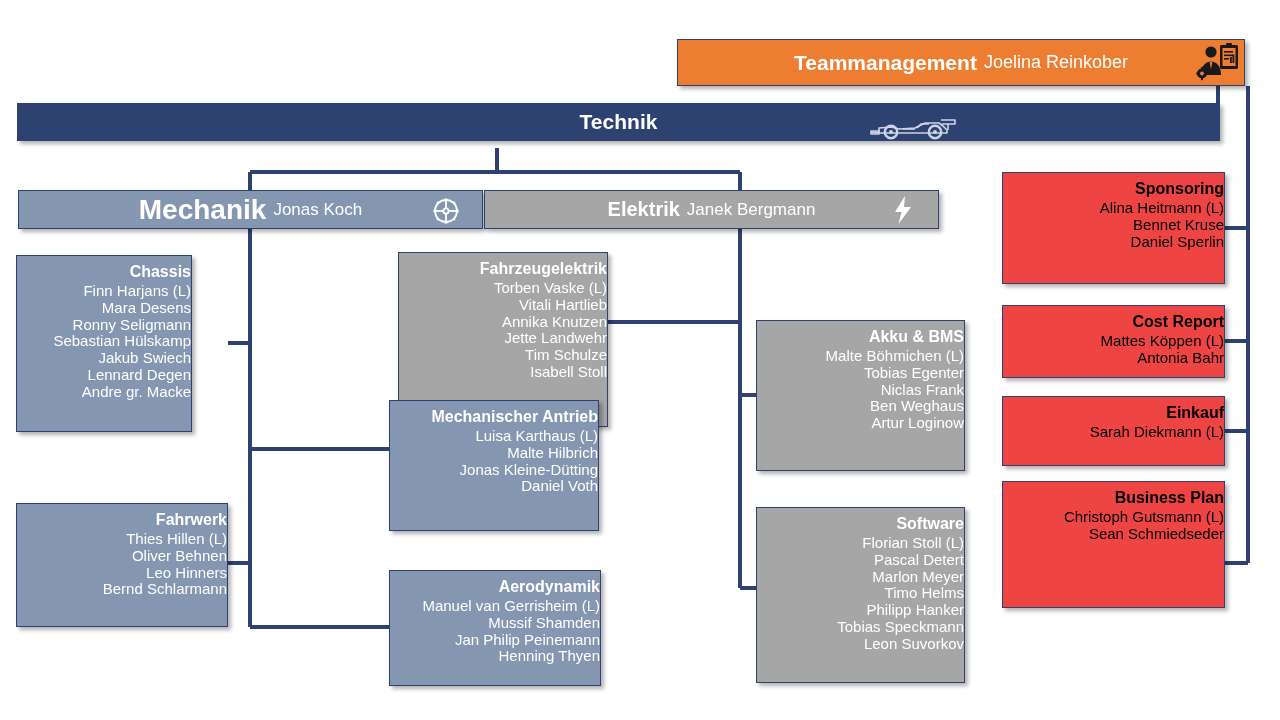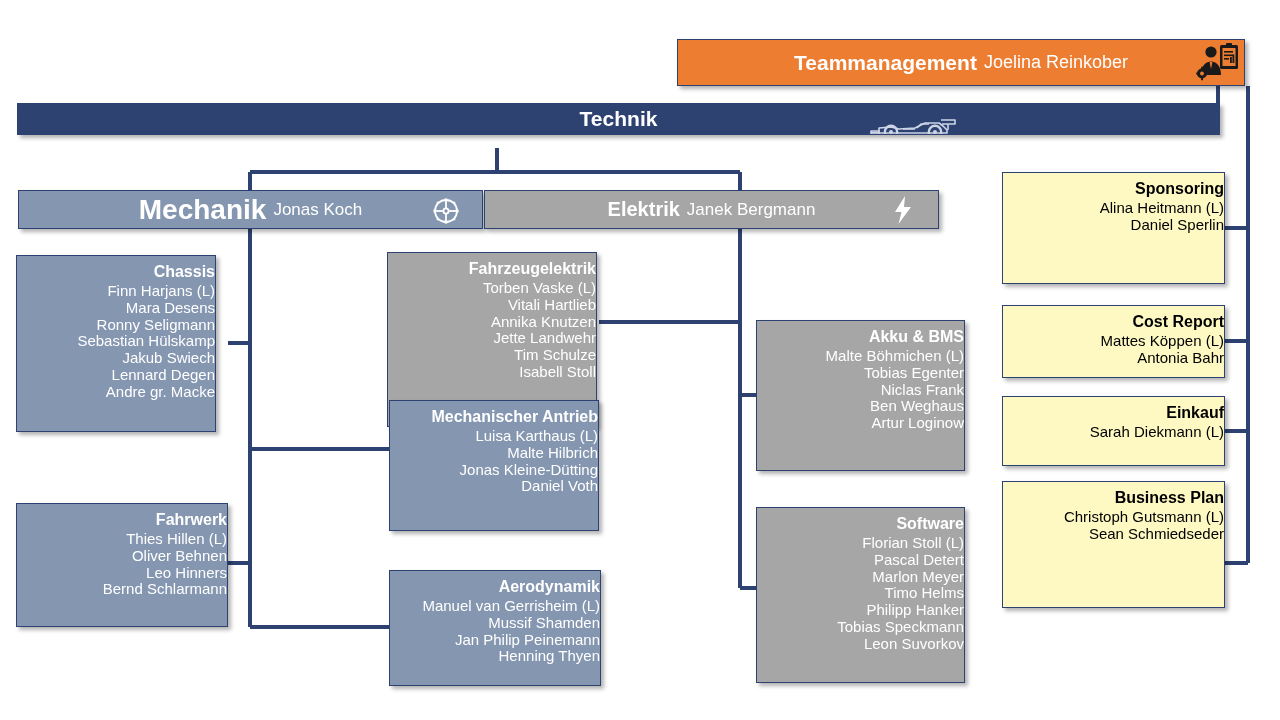--- a/index.html
+++ b/index.html
@@ -42,21 +42,21 @@
   }
   .node .member {
     line-height: 1.12;
   }
 
   
   .c-orange { background: #ED7D31; color: #ffffff; }
   .c-navy   { background: #2E4272; color: #ffffff; }
   .c-blue   { background: #8496B0; color: #ffffff; }
   .c-gray   { background: #A6A6A6; color: #ffffff; }
-  .c-peach  { background: #fef9c3; color: #000000; }
+  .c-peach  { background: #ef4444; color: #000000; }
 
   
   .banner {
     display: flex;
     align-items: center;
     justify-content: center;
     position: absolute;
   }
   .banner .btitle {
     font-weight: bold;
@@ -77,21 +77,21 @@
   
   #node-teammanagement {
     left: 677px; top: 39px; width: 568px; height: 47px;
   }
   #node-teammanagement .btitle { font-size: 21px; }
   #node-teammanagement .bname  { font-size: 18px; }
   #node-teammanagement .bicon  { right: 4px; top: 2px; }
 
   
   #node-technik {
-    left: 17px; top: 103px; width: 1203px; height: 32px;
+    left: 17px; top: 103px; width: 1203px; height: 38px;
   }
   #node-technik .btitle { font-size: 21px; }
   #node-technik .bicon  { left: 851px; top: 8px; }
 
   
   #node-mechanik {
     left: 18px; top: 190px; width: 465px; height: 39px;
   }
   #node-mechanik .btitle { font-size: 28px; }
   #node-mechanik .bname  { font-size: 17px; }
@@ -105,23 +105,23 @@
   #node-elektrik .bname  { font-size: 17px; }
   #node-elektrik .bicon  { right: 24px; top: 4px; }
 
   
   .teambox {
     padding-top: 7px;
   }
   .teambox .title  { font-size: 16px; margin-bottom: 2px; }
   .teambox .member { font-size: 15px; }
 
-  #node-chassis            { left: 16px;  top: 255px; width: 200px; height: 177px; }
+  #node-chassis            { left: 16px;  top: 255px; width: 176px; height: 177px; }
   #node-fahrwerk           { left: 16px;  top: 503px; width: 212px; height: 124px; }
-  #node-fahrzeugelektrik   { left: 387px; top: 252px; width: 210px; height: 175px; }
+  #node-fahrzeugelektrik   { left: 398px; top: 252px; width: 210px; height: 175px; }
   #node-mech-antrieb       { left: 389px; top: 400px; width: 210px; height: 131px; }
   #node-aerodynamik        { left: 389px; top: 570px; width: 212px; height: 116px; }
   #node-akku-bms           { left: 756px; top: 320px; width: 209px; height: 151px; }
   #node-software           { left: 756px; top: 507px; width: 209px; height: 176px; padding-left: 44px; }
 
   #node-sponsoring         { left: 1002px; top: 172px; width: 223px; height: 112px; }
   #node-cost-report        { left: 1002px; top: 305px; width: 223px; height: 73px; padding-left: 40px; }
   #node-einkauf            { left: 1002px; top: 396px; width: 223px; height: 70px; }
   #node-business-plan      { left: 1002px; top: 481px; width: 223px; height: 127px; }
 
@@ -316,20 +316,21 @@
     <div class="member">Marlon Meyer</div>
     <div class="member">Timo Helms</div>
     <div class="member">Philipp Hanker</div>
     <div class="member">Tobias Speckmann</div>
     <div class="member">Leon Suvorkov</div>
   </div>
 
   <div class="node teambox peachbox c-peach" id="node-sponsoring">
     <div class="title">Sponsoring</div>
     <div class="member">Alina Heitmann (L)</div>
+    <div class="member">Bennet Kruse</div>
     <div class="member">Daniel Sperlin</div>
   </div>
 
   <div class="node teambox peachbox c-peach" id="node-cost-report">
     <div class="title">Cost Report</div>
     <div class="member">Mattes Köppen (L)</div>
     <div class="member">Antonia Bahr</div>
   </div>
 
   <div class="node teambox peachbox c-peach" id="node-einkauf">

